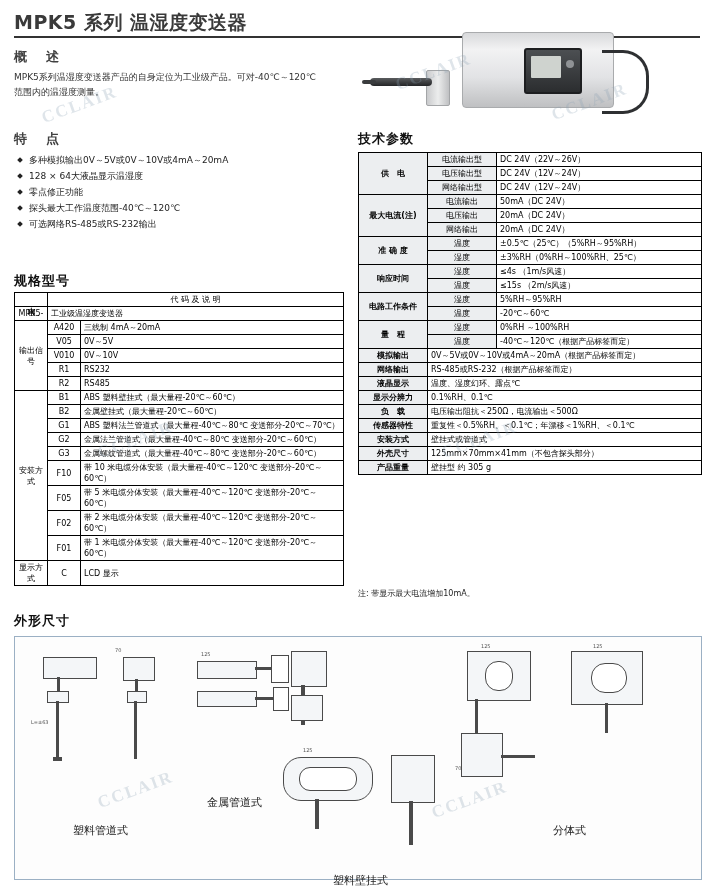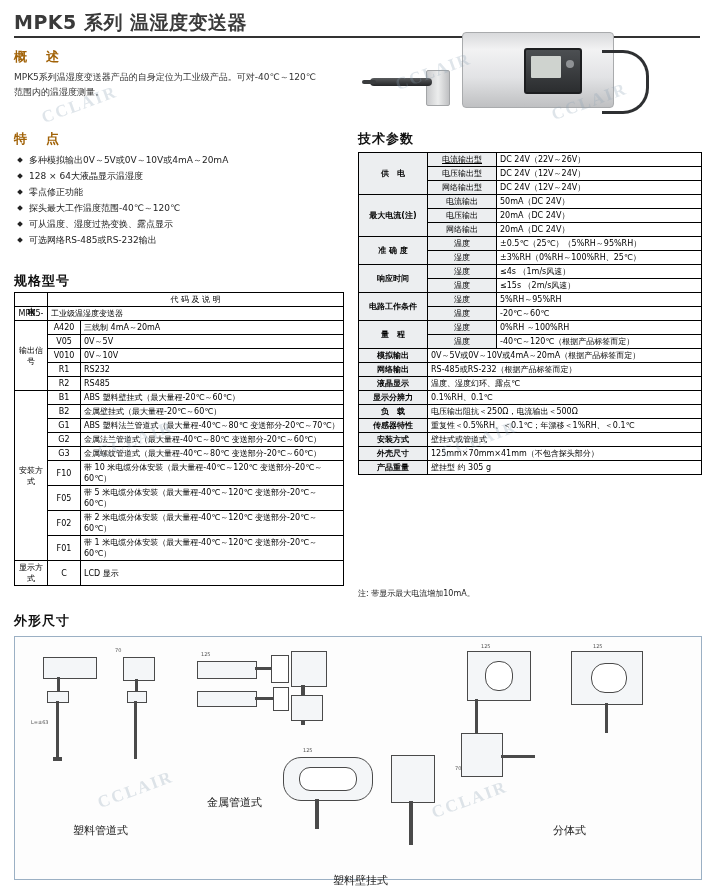--- a/index.html
+++ b/index.html
@@ -20,21 +20,21 @@
     font-size:19px;font-weight:bold;color:#3a3a3a;
     letter-spacing:0.5px;
   }
   .title .sub{font-weight:bold;}
   .rule{
     position:absolute;left:14px;top:36px;width:686px;height:2px;background:#333;
   }
 
   
   .h2{
-    font-size:13px;font-weight:bold;color:#a16207;letter-spacing:3px;
+    font-size:13px;font-weight:bold;color:#404040;letter-spacing:3px;
   }
   .h2b{
     font-size:13px;font-weight:bold;color:#111;letter-spacing:1px;
   }
 
   #overview-heading{position:absolute;left:14px;top:48px;}
   #overview-text{
     position:absolute;left:14px;top:70px;width:310px;
     font-size:9px;line-height:15px;color:#333;
   }
@@ -181,21 +181,20 @@
 
   <div class="h2" id="overview-heading">概　述</div>
   <div id="overview-text">MPK5系列温湿度变送器产品的自身定位为工业级产品。可对-40℃～120℃范围内的温湿度测量。</div>
 
   <div class="h2" id="features-heading">特　点</div>
   <ul id="features-list">
       <li>多种模拟输出0V～5V或0V～10V或4mA～20mA</li>
       <li>128 × 64大液晶显示温湿度</li>
       <li>零点修正功能</li>
       <li>探头最大工作温度范围-40℃～120℃</li>
-      <li>可从温度、湿度过热变换、露点显示</li>
       <li>可选网络RS-485或RS-232输出</li>
     </ul>
 
   <div class="h2b" id="model-heading">规格型号</div>
   <table class="tbl" id="model-table">
       <tbody>
         <tr>
           <td class="hdr" rowspan="1" style="width: 26px;"><span class="vert">内容</span></td>
           <td class="hdr" colspan="2">代 码 及 说 明</td>
         </tr>
@@ -267,21 +266,21 @@
           <td class="l">LCD 显示</td>
         </tr>
       </tbody>
     </table>
 
   <div class="h2b" id="spec-heading">技术参数</div>
   <table class="tbl" id="spec-table">
       <tbody>
         <tr>
           <td class="hdr" rowspan="3" style="width: 62px;">供　电</td>
-          <td class="sub" style="width: 62px; text-decoration: underline;">电流输出型</td>
+          <td class="sub" style="width: 62px;">电流输出型</td>
           <td class="l">DC 24V（22V～26V）</td>
         </tr>
         <tr>
           <td class="sub" style="width: 62px;">电压输出型</td>
           <td class="l">DC 24V（12V～24V）</td>
         </tr>
         <tr>
           <td class="sub" style="width: 62px;">网络输出型</td>
           <td class="l">DC 24V（12V～24V）</td>
         </tr>

